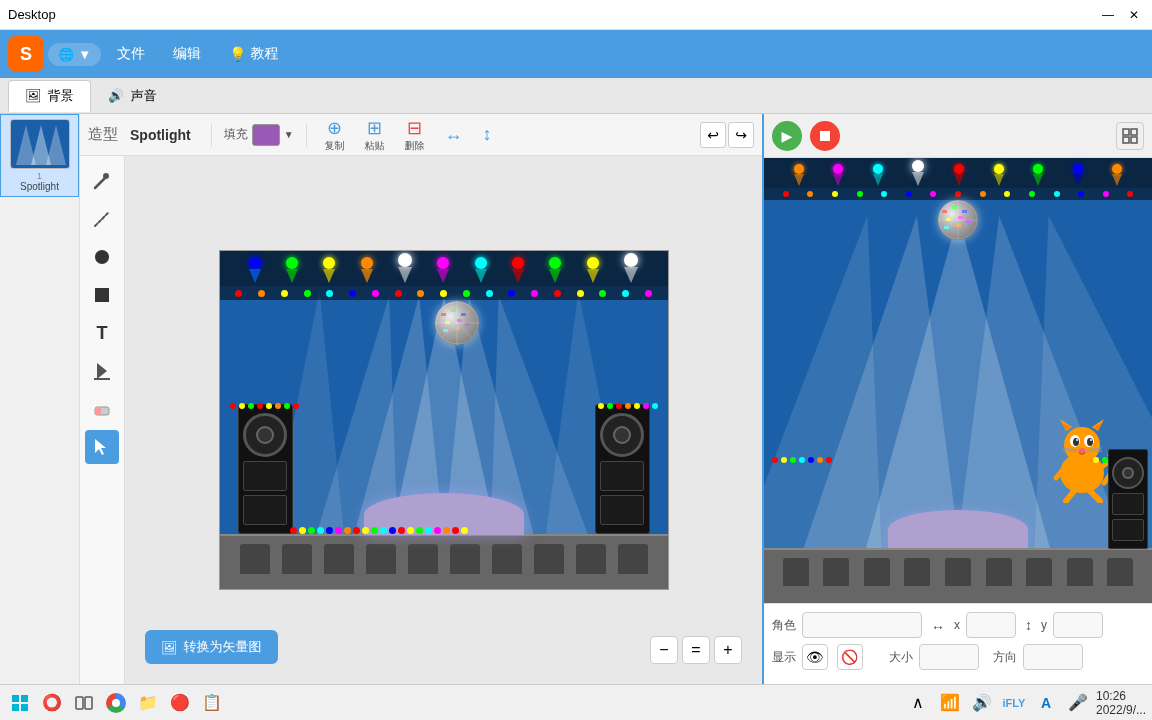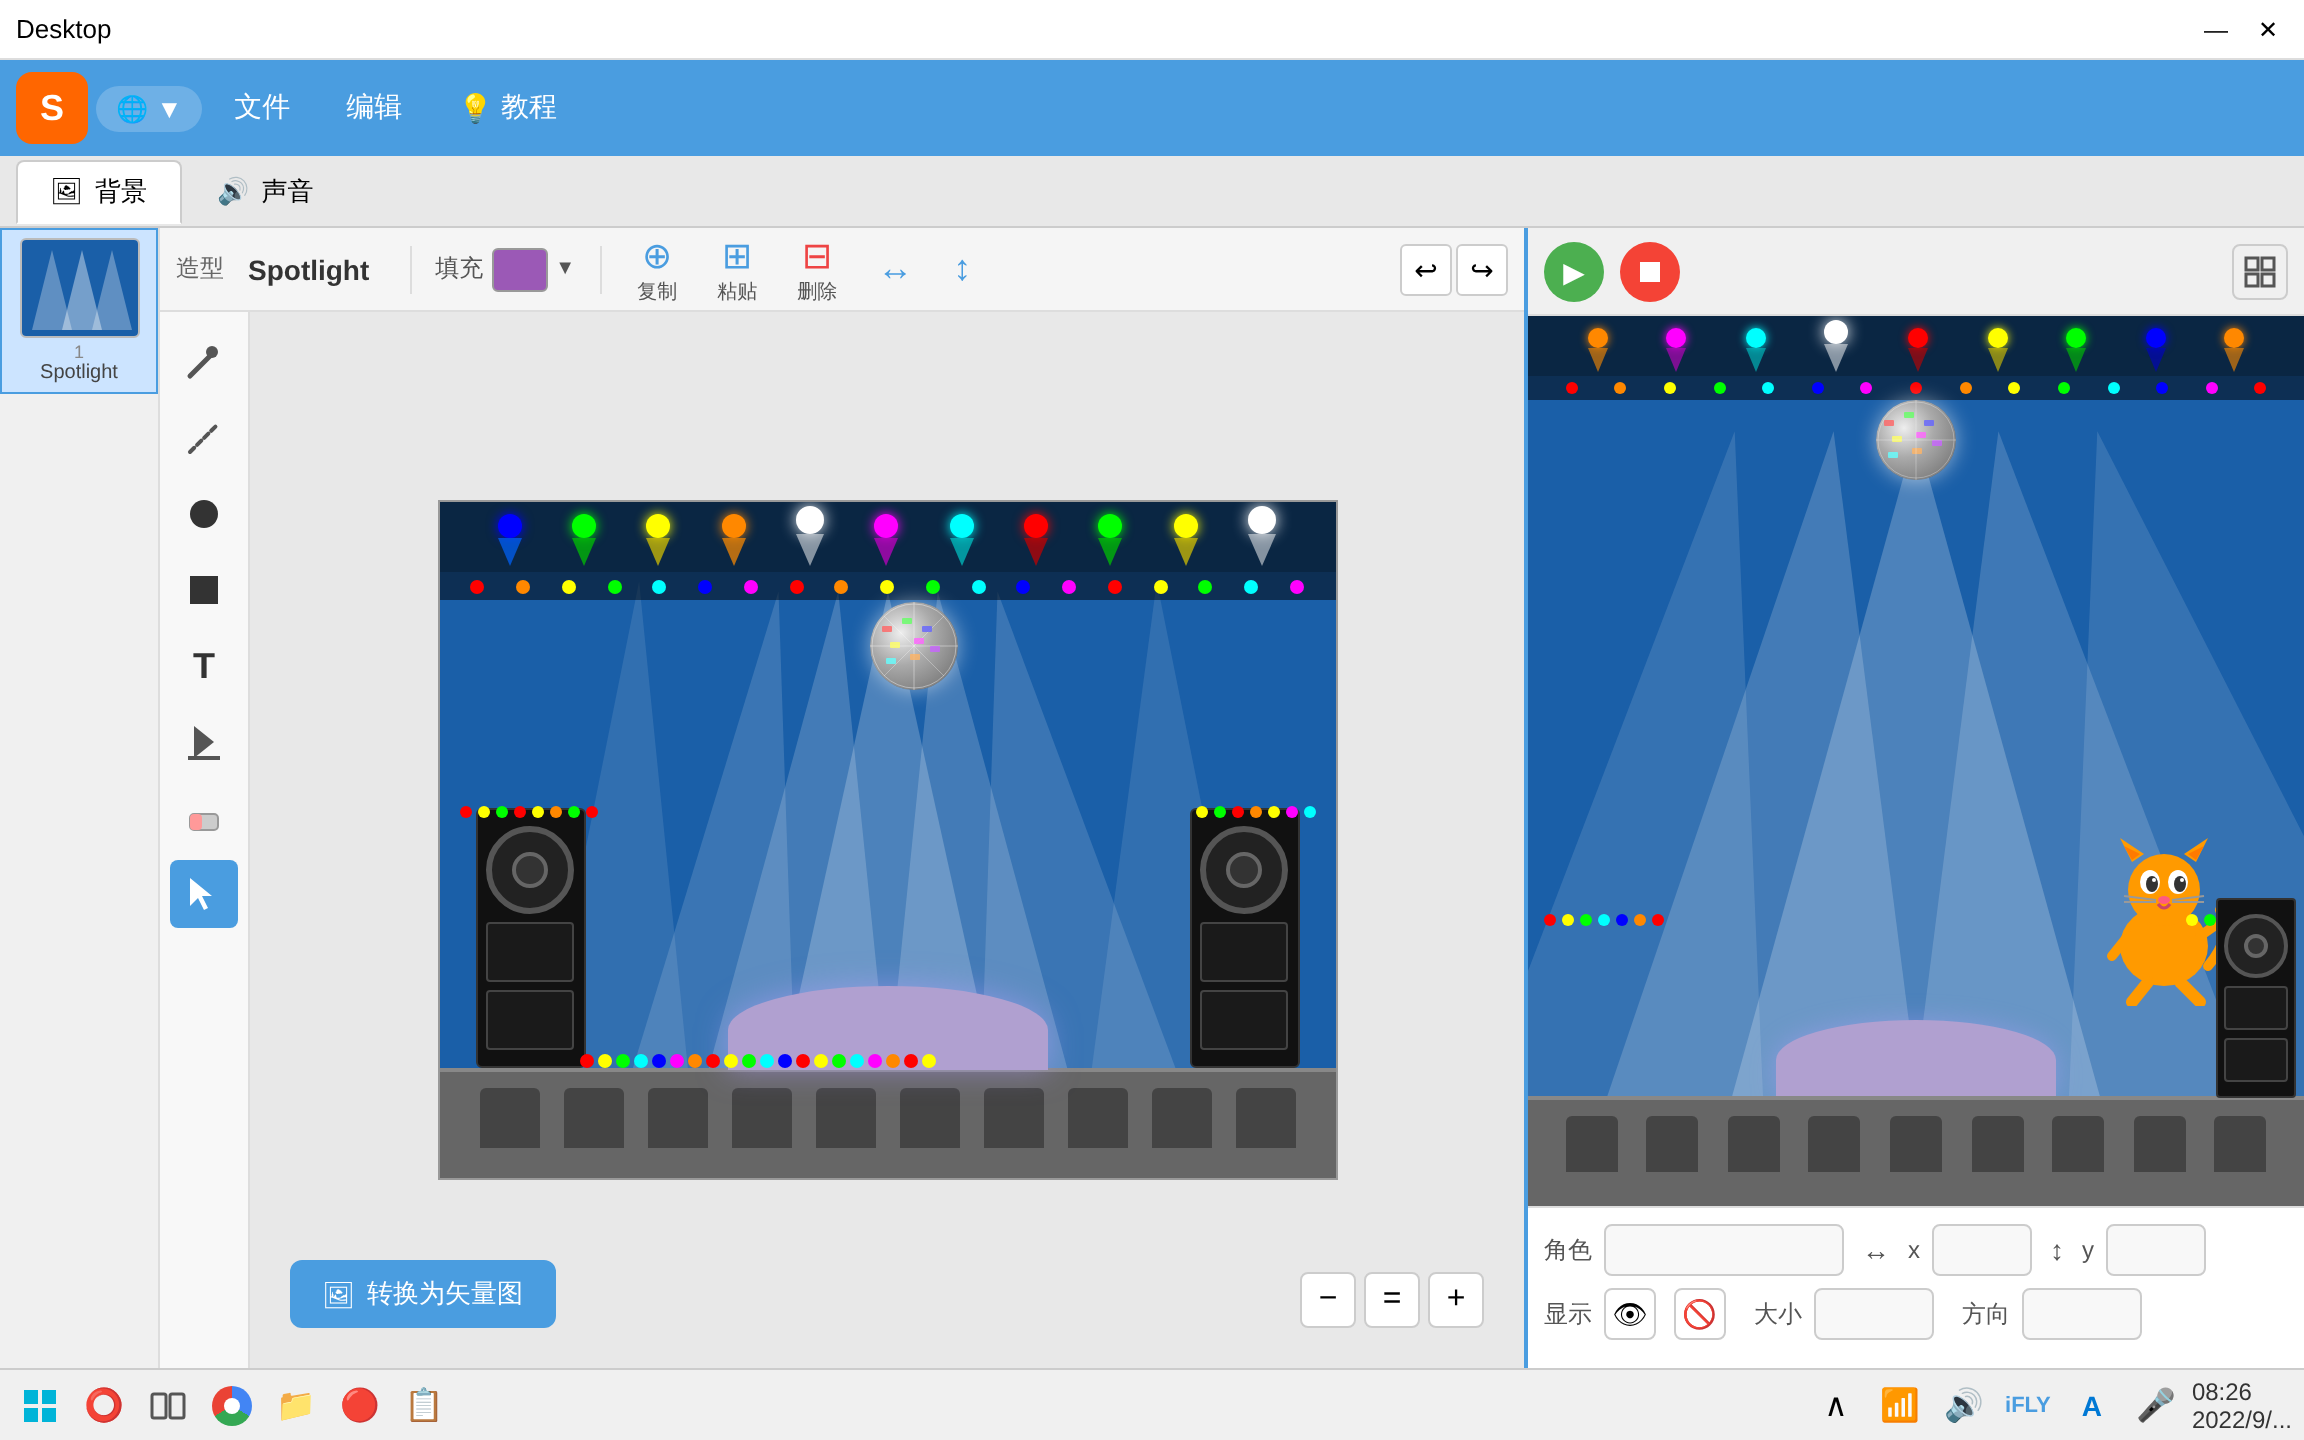--- a/index.html
+++ b/index.html
@@ -105,21 +105,21 @@
     .canvas-toolbar {
       height: 42px;
       background: #f5f5f5;
       border-bottom: 1px solid #ddd;
       display: flex;
       align-items: center;
       padding: 0 8px;
       gap: 8px;
     }
     .costume-label {
-      font-size: 12px;
+      font-size: 15px;
       color: #666;
       margin-right: 4px;
     }
     .costume-name {
       font-size: 14px;
       font-weight: bold;
       color: #333;
       margin-right: 8px;
     }
     .toolbar-sep { width: 1px; height: 24px; background: #ddd; margin: 0 4px; }
@@ -988,21 +988,21 @@
           <span class="coord-label">x</span>
           <input class="coord-input" style="">
           <span style="font-size:14px;color:#555;margin:0 3px;">↕</span>
           <span class="coord-label">y</span>
           <input class="coord-input" style="">
         </div>
         <div class="props-row">
           <span class="props-label">显示</span>
           <div class="vis-toggle">👁</div>
           <div class="vis-toggle" style="margin-left:3px;">🚫</div>
-          <span class="coord-label" style="margin-left:8px;text-align:right;">大小</span>
+          <span class="coord-label" style="margin-left:20px;text-align:right;">大小</span>
           <input class="coord-input" style="width: 60px;">
           <span class="coord-label" style="margin-left:8px;">方向</span>
           <input class="coord-input" style="width: 60px;">
         </div>
       </div>
 
     </div>
 
   </div>
 </div>
@@ -1036,17 +1036,17 @@
     <div class="taskbar-icon">📶</div>
     <div class="taskbar-icon">🔊</div>
     <div class="taskbar-icon">
       <span style="font-size:11px;font-weight:bold;color:#4a9de0;">iFLY</span>
     </div>
     <div class="taskbar-icon">
       <span style="font-size:14px;font-weight:bold;color:#0078d4;">A</span>
     </div>
     <div class="taskbar-icon">🎤</div>
     <div class="clock">
-      <div>08:26</div>
+      <div>10:26</div>
       <div>2022/9/...</div>
     </div>
   </div>
 </div>
 
 </body></html>

